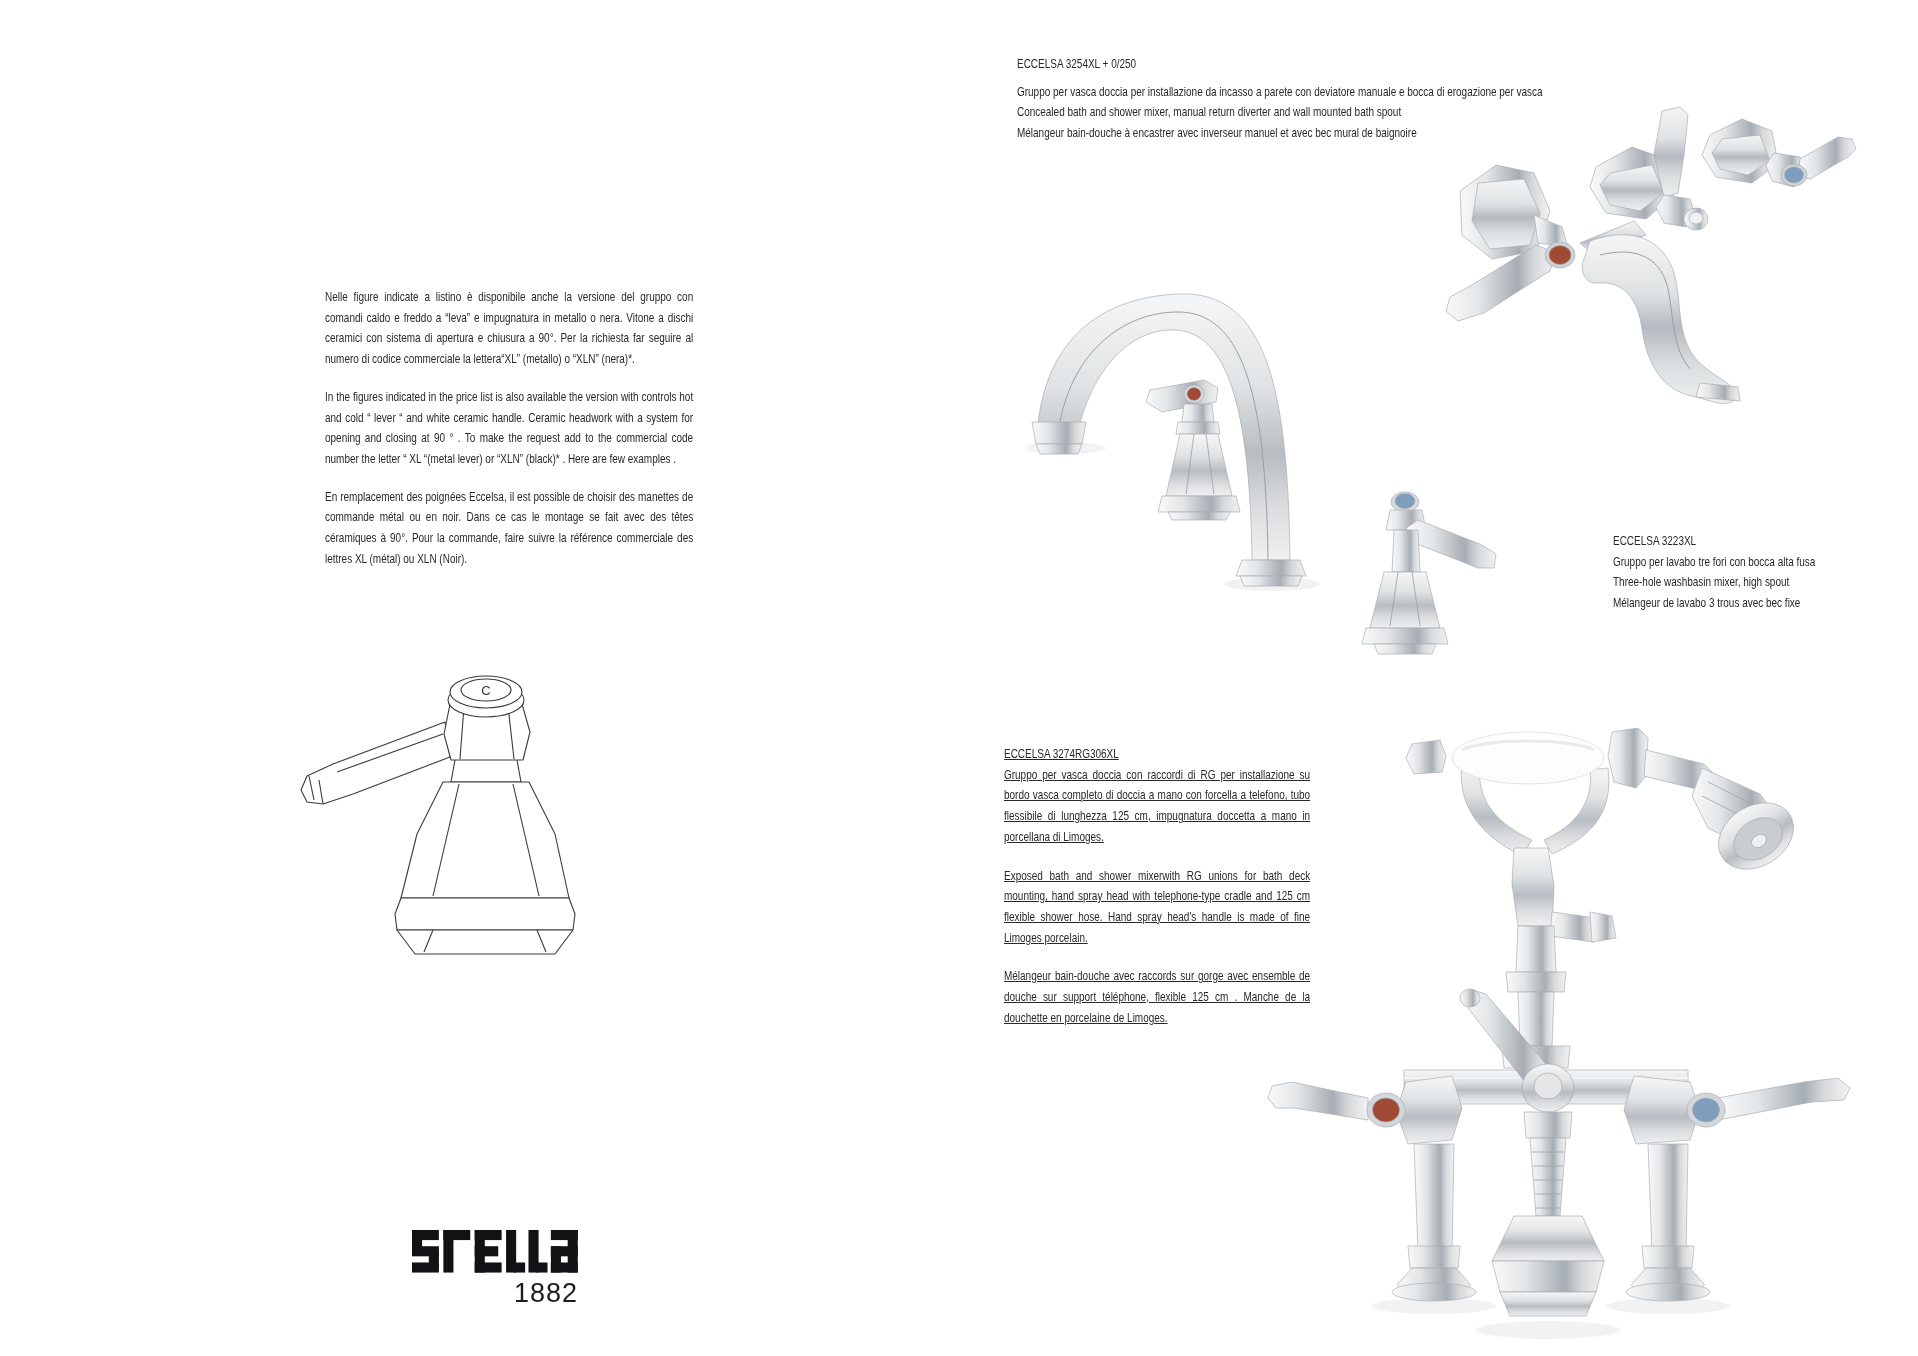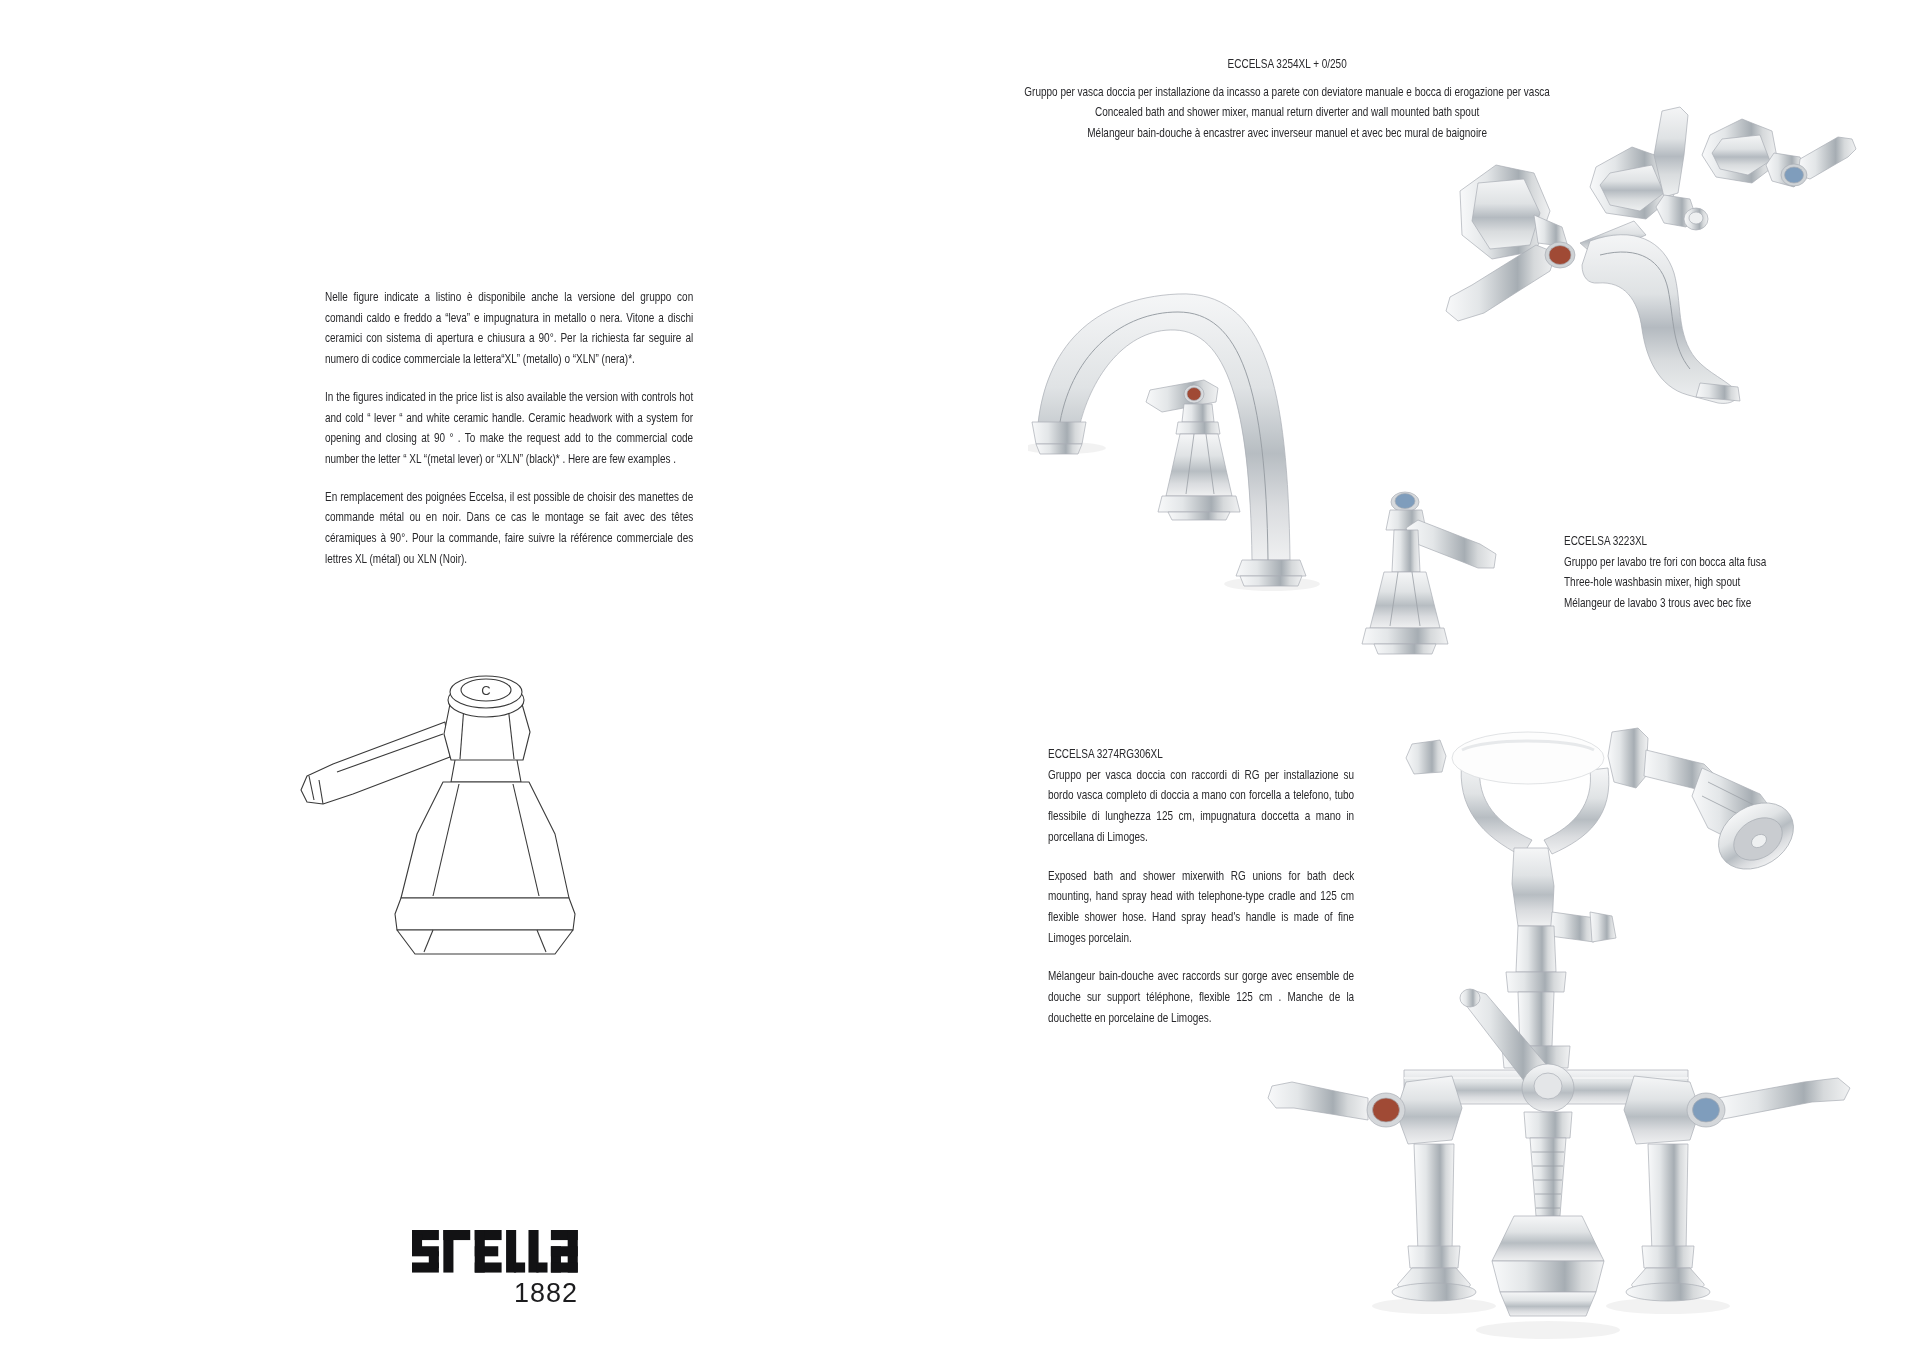--- a/index.html
+++ b/index.html
@@ -87,21 +87,21 @@
       <rect x="124" y="0" width="24" height="9"></rect>
         <rect x="139" y="0" width="9" height="38"></rect>
         <rect x="124" y="14.5" width="9" height="23.5"></rect>
         <rect x="124" y="14.5" width="24" height="9"></rect>
         <rect x="124" y="29" width="24" height="9"></rect>
     </g>
     <text x="166" y="72" text-anchor="end" font-size="27" letter-spacing="1" fill="#1c1c1e" font-family="Liberation Sans, sans-serif">1882</text>
   </svg>
 </div>
 
-<div class="tblock" style="left:1017px;top:54px;width:540px;text-align:center;">
+<div class="tblock" style="left:1017px;top:54px;width:540px;">
   <div class="cond txt">
     <div class="codeline">ECCELSA 3254XL + 0/250</div>
     <div class="line">Gruppo per vasca doccia per installazione da incasso a parete con deviatore manuale e bocca di erogazione per vasca</div>
     <div class="line">Concealed bath and shower mixer, manual return diverter and  wall mounted bath spout</div>
     <div class="line">Mélangeur bain-douche à encastrer avec inverseur manuel et avec bec mural de baignoire</div>
   </div>
 </div>
 
 <svg style="left:1438px;top:95px;" width="420" height="330" viewBox="0 0 420 330">
   <defs>
@@ -209,30 +209,30 @@
       <polygon points="390,248 452,272 468,282 466,296 450,296 384,270 378,256" fill="url(#c2h)"></polygon>
       <polygon points="366,258 390,258 392,300 364,300" fill="url(#c2h)"></polygon>
       <polygon points="356,300 398,300 412,356 342,356" fill="url(#c2v)"></polygon>
       <path d="M370,300 L362,354 M384,300 L392,354" fill="none" stroke="#9aa0a6" stroke-width="0.8"></path>
       <polygon points="338,356 416,356 420,372 334,372" fill="url(#c2h)"></polygon>
       <polygon points="346,372 408,372 404,382 350,382" fill="url(#c2h)"></polygon>
     </g>
   </g>
 </svg>
 
-<div class="tblock" style="left:1564px;top:531px;width:300px;">
+<div class="tblock" style="left:1613px;top:531px;width:300px;">
   <div class="cond txt">
     <div class="line">ECCELSA 3223XL</div>
     <div class="line">Gruppo per lavabo tre fori con bocca alta fusa</div>
     <div class="line">Three-hole washbasin mixer, high spout</div>
     <div class="line">Mélangeur de lavabo 3 trous avec bec fixe</div>
   </div>
 </div>
 
-<div class="tblock" style="left:1048px;top:744px;width:306px;">
+<div class="tblock" style="left:1004px;top:744px;width:306px;text-decoration:underline;">
   <div class="cond txt">
     <div class="line">ECCELSA 3274RG306XL</div>
     <p class="para">Gruppo per vasca doccia con raccordi di RG per installazione su bordo vasca completo di doccia a mano con forcella a telefono, tubo flessibile di lunghezza 125 cm, impugnatura doccetta a mano in porcellana di Limoges.</p>
     <p class="para">Exposed bath and shower mixerwith RG unions for bath deck mounting, hand spray head with telephone-type cradle and 125 cm flexible shower hose. Hand spray head's handle is made of fine Limoges porcelain.</p>
     <p class="para">Mélangeur bain-douche avec raccords sur gorge avec ensemble de douche sur support téléphone, flexible 125 cm . Manche de la douchette en porcelaine de Limoges.</p>
   </div>
 </div>
 
 <svg style="left:1256px;top:716px;" width="645" height="638" viewBox="0 0 645 638">
   <defs>

